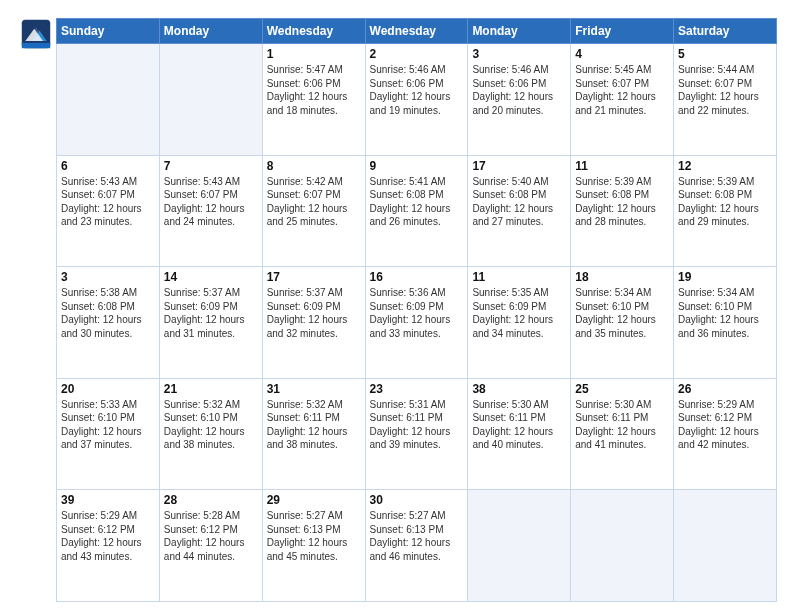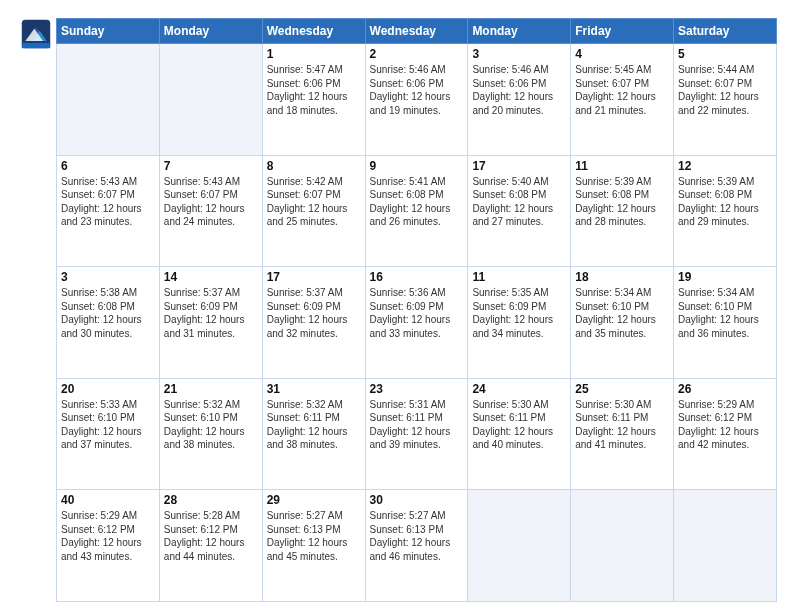--- a/index.html
+++ b/index.html
@@ -223,35 +223,35 @@
           </td>
           <td>
             <span class="day-num">31</span>
             <div class="cell-info">Sunrise: 5:32 AM<br>Sunset: 6:11 PM<br>Daylight: 12 hours<br>and 38 minutes.</div>
           </td>
           <td>
             <span class="day-num">23</span>
             <div class="cell-info">Sunrise: 5:31 AM<br>Sunset: 6:11 PM<br>Daylight: 12 hours<br>and 39 minutes.</div>
           </td>
           <td>
-            <span class="day-num">24</span>
+            <span class="day-num">38</span>
             <div class="cell-info">Sunrise: 5:30 AM<br>Sunset: 6:11 PM<br>Daylight: 12 hours<br>and 40 minutes.</div>
           </td>
           <td>
             <span class="day-num">25</span>
             <div class="cell-info">Sunrise: 5:30 AM<br>Sunset: 6:11 PM<br>Daylight: 12 hours<br>and 41 minutes.</div>
           </td>
           <td>
             <span class="day-num">26</span>
             <div class="cell-info">Sunrise: 5:29 AM<br>Sunset: 6:12 PM<br>Daylight: 12 hours<br>and 42 minutes.</div>
           </td>
         </tr>
         <tr>
           <td>
-            <span class="day-num">40</span>
+            <span class="day-num">39</span>
             <div class="cell-info">Sunrise: 5:29 AM<br>Sunset: 6:12 PM<br>Daylight: 12 hours<br>and 43 minutes.</div>
           </td>
           <td>
             <span class="day-num">28</span>
             <div class="cell-info">Sunrise: 5:28 AM<br>Sunset: 6:12 PM<br>Daylight: 12 hours<br>and 44 minutes.</div>
           </td>
           <td>
             <span class="day-num">29</span>
             <div class="cell-info">Sunrise: 5:27 AM<br>Sunset: 6:13 PM<br>Daylight: 12 hours<br>and 45 minutes.</div>
           </td>

